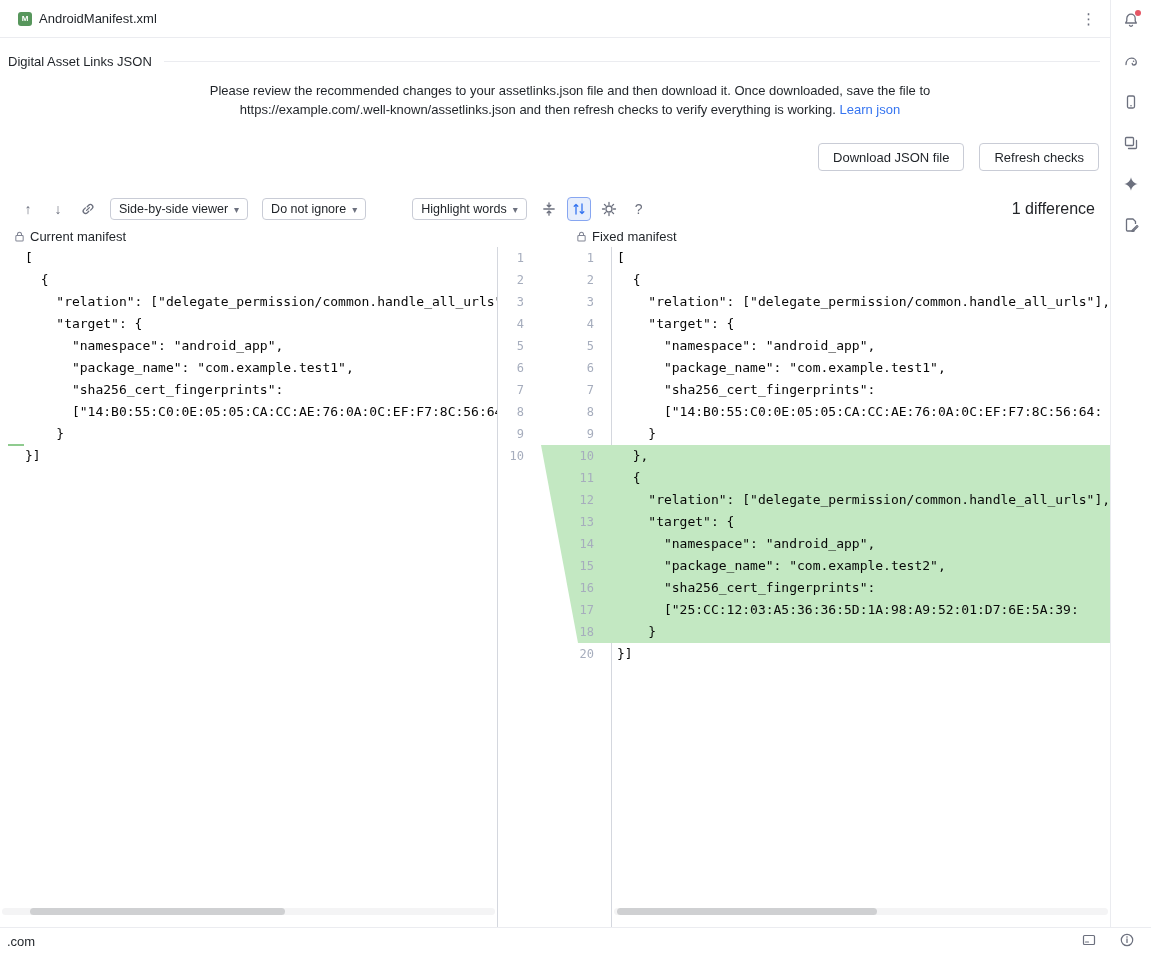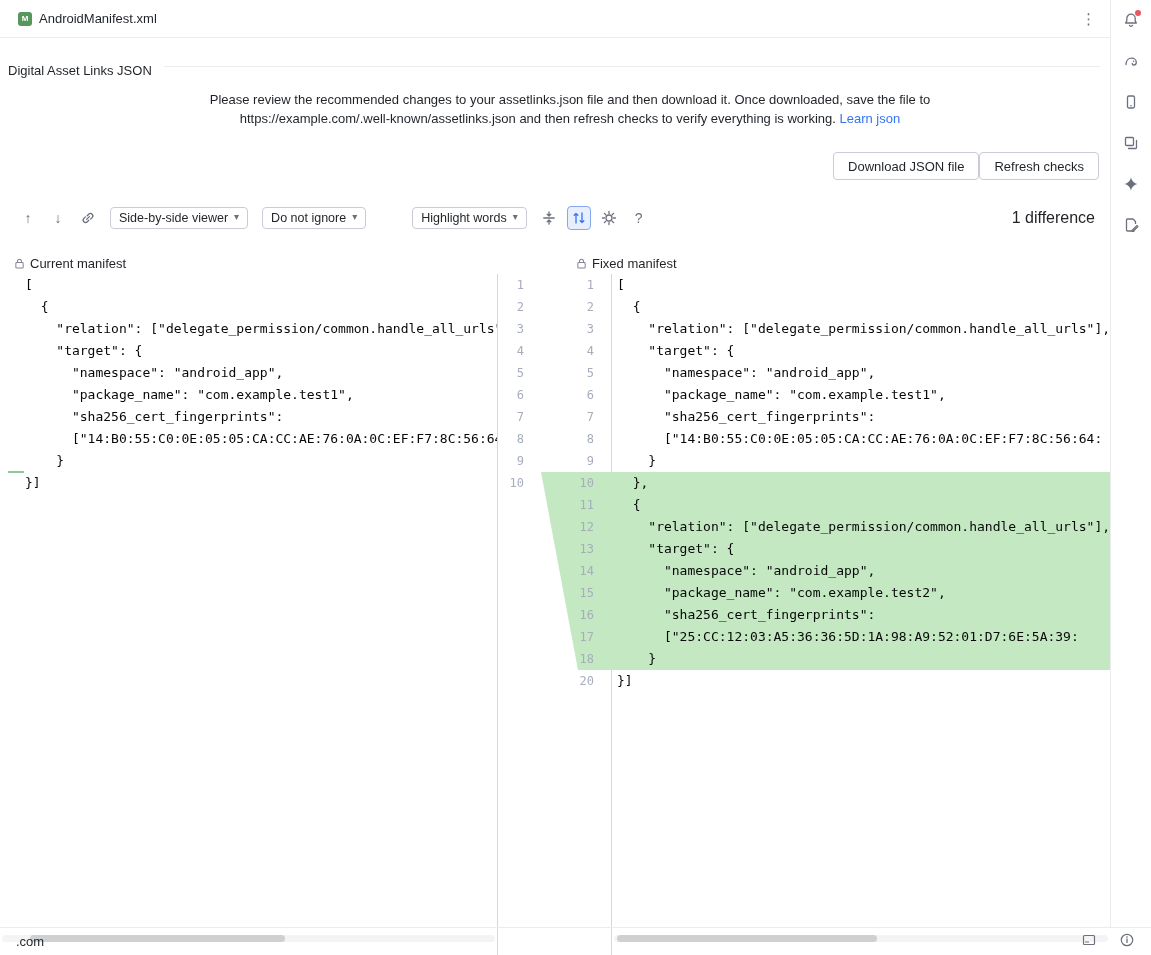--- a/index.html
+++ b/index.html
@@ -18,39 +18,39 @@
   .kebab { display: flex; align-items: center; padding: 0 14px; color: #6c707e; font-size: 15px; }
   .icon16 { width: 16px; height: 16px; color: #6c707e; flex: 0 0 auto; }
 
   
   .rail { position: absolute; left: 1110px; top: 0; width: 41px; height: 927px; border-left: 1px solid #ebecf0; display: flex; flex-direction: column; align-items: center; padding-top: 8px; gap: 17px; }
   .rail-btn { position: relative; width: 24px; height: 24px; display: flex; align-items: center; justify-content: center; color: #6c707e; border-radius: 4px; }
   .notif-dot { position: absolute; top: 2px; right: 2px; width: 6px; height: 6px; border-radius: 50%; background: #e55765; }
 
   
   .section-head { display: flex; align-items: center; margin: 16px 0 0 8px; padding-right: 10px; }
-  .section-title { font-size: 13px; color: #1f2328; white-space: nowrap; margin-top: 9px; }
+  .section-title { font-size: 13px; color: #1f2328; white-space: nowrap; }
   .section-rule { flex: 1; height: 1px; background: #ebecf0; margin-left: 12px; }
   .desc { margin: 12px 0 0 30px; font-size: 13px; line-height: 19px; color: #1f2328; text-align: center; }
   .link { color: var(--accent, #3574f0); cursor: pointer; }
-  .btn-row { display: flex; justify-content: flex-end; margin-top: 24px; padding-right: 11px; }
+  .btn-row { display: flex; justify-content: flex-end; gap: 15px; margin-top: 24px; padding-right: 11px; }
   .btn { font-family: "Liberation Sans", sans-serif; font-size: 13px; color: #1f2328; background: #fff; border: 1px solid #c9ccd6; border-radius: 4px; padding: 5px 14px; height: 28px; cursor: pointer; }
 
   
   .diff-toolbar { display: flex; align-items: center; gap: 6px; margin-top: 24px; height: 28px; padding: 0 13px 0 16px; }
   .tool-btn { width: 24px; height: 24px; display: flex; align-items: center; justify-content: center; color: #6c707e; font-size: 14px; border-radius: 4px; cursor: pointer; }
   .tool-btn.selected { background: #e7eefc; border: 1px solid #87a6f1; color: var(--accent, #3574f0); }
-  .combo { display: flex; gap: 6px; border: 1px solid #c9ccd6; border-radius: 4px; padding: 3px 8px; font-size: 12.5px; color: #1f2328; cursor: pointer; margin: 0 4px; }
+  .combo { display: flex; align-items: center; gap: 6px; border: 1px solid #c9ccd6; border-radius: 4px; padding: 3px 8px; font-size: 12.5px; color: #1f2328; cursor: pointer; margin: 0 4px; }
   .combo .caret { color: #6c707e; font-size: 10px; }
   .gap-lg { width: 26px; }
   .toolbar-spacer { flex: 1; }
   .diff-count { font-size: 16px; color: #222428; margin-right: 2px; }
 
   
-  .pane-headers { position: relative; height: 18px; margin-top: 24px; }
+  .pane-headers { position: relative; height: 18px; margin-top: 6px; }
   .pane-title { position: absolute; top: 0; display: flex; align-items: center; gap: 5px; font-size: 13px; color: #1f2328; }
   .lock { width: 11px; height: 13px; color: #818594; }
 
   
   .diff-body { position: relative; height: 681px; overflow: hidden; font-family: "DejaVu Sans Mono", monospace; }
   .pane { position: absolute; top: 0; height: 100%; overflow: hidden; background: #fff; }
   .left-pane { left: 0; width: 497px; }
   .right-pane { left: 612px; width: 498px; }
   .line { height: 22px; line-height: 22px; font-size: 13px; color: #080808; white-space: pre; width: 100%; }
   .left-pane .line { padding-left: 25px; }
@@ -62,21 +62,21 @@
   .gutter-svg { position: absolute; left: 0; top: 0; }
   .nums { position: absolute; top: 0; }
   .left-nums { left: 0; width: 26px; }
   .right-nums { left: 70px; width: 26px; }
   .num { height: 22px; line-height: 22px; font-size: 12px; color: #a6adbd; text-align: right; }
 
   .hscroll { position: absolute; bottom: 13px; left: 2px; right: 2px; height: 7px; background: #f4f4f5; border-radius: 4px; }
   .hscroll .thumb { position: absolute; top: 0; height: 7px; background: #cfd0d2; border-radius: 4px; }
 
   
-  .statusbar { position: absolute; left: 0; top: 927px; width: 1151px; height: 28px; border-top: 1px solid #ebecf0; display: flex; align-items: center; font-size: 13px; color: #1f2328; padding-left: 16px; }
+  .statusbar { position: absolute; left: 0; top: 927px; width: 1151px; height: 28px; border-top: 1px solid #ebecf0; display: flex; align-items: center; font-size: 13px; color: #1f2328; padding-left: 7px; }
   .status-spacer { flex: 1; }
   .status-icons { display: flex; align-items: center; gap: 22px; padding-right: 16px; color: #6c707e; }
 
   .defs { position: absolute; width: 0; height: 0; overflow: hidden; }
 </style>
 </head>
 <body>
 
 <svg class="defs" xmlns="http://www.w3.org/2000/svg">
   <symbol id="i-link" viewBox="0 0 16 16">

